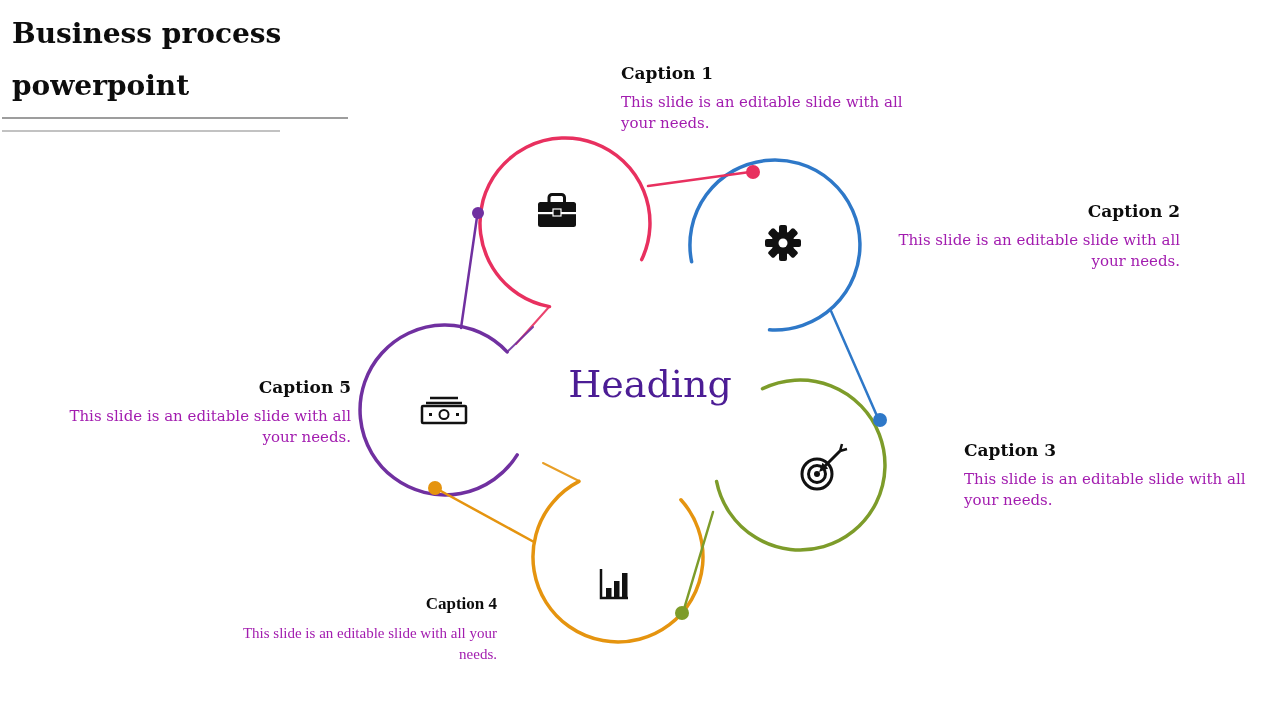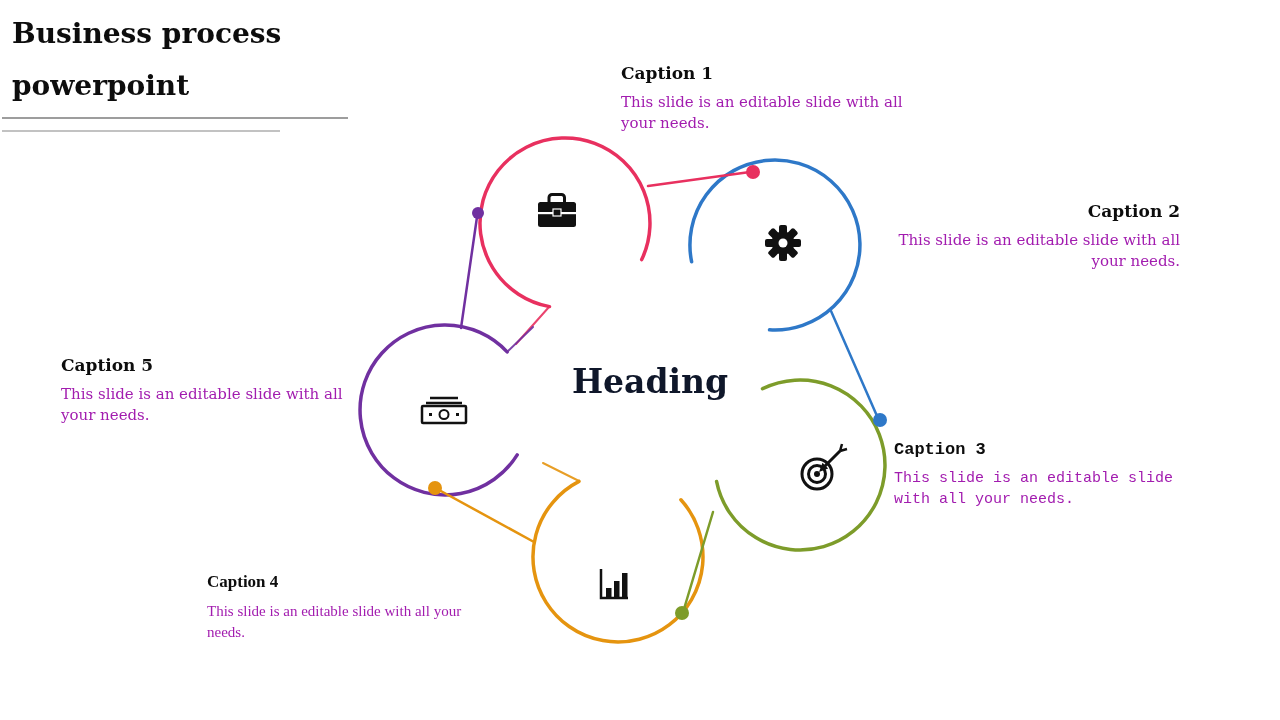--- a/index.html
+++ b/index.html
@@ -13,29 +13,29 @@
   .slide-title{
     left:12px;top:8px;width:345px;
     font-size:28px;line-height:52px;font-weight:bold;color:#0d0d0d;
     z-index:3;
   }
   .rule1{left:2px;top:117px;width:346px;height:2px;background:#9d9d9d;z-index:3;}
   .rule2{left:2px;top:130px;width:278px;height:2px;background:#c2c2c2;z-index:3;}
   .diagram-svg{left:0;top:0;z-index:1;}
   .heading{
     left:540px;top:362px;width:220px;text-align:center;
-    font-size:33px;font-weight:bold;color:#0f172a;z-index:2;
+    font-size:38px;font-weight:normal;color:#4c1d95;z-index:2;
   }
   .caption{z-index:3;width:290px;}
   .caption .cap-label{font-size:17px;font-weight:bold;color:#0d0d0d;}
   .caption .cap-body{font-size:15px;line-height:21px;color:#a21caf;margin-top:9px;}
-  .cap-right{text-align:left;}
+  .cap-right{text-align:right;margin-top:22px;}
   .cap1{left:621px;top:63px;}
   .cap2{left:890px;top:201px;text-align:right;}
-  .cap3{left:894px;top:440px;font-family:Liberation Mono, monospace;}
+  .cap3{left:964px;top:440px;}
   .cap4{left:207px;top:572px;font-family:Liberation Serif, serif;}
   .cap5{left:61px;top:355px;}
 </style>
 </head>
 <body>
 
 <div class="abs slide-title">Business process powerpoint</div>
 <div class="abs rule1"></div>
 <div class="abs rule2"></div>
 

